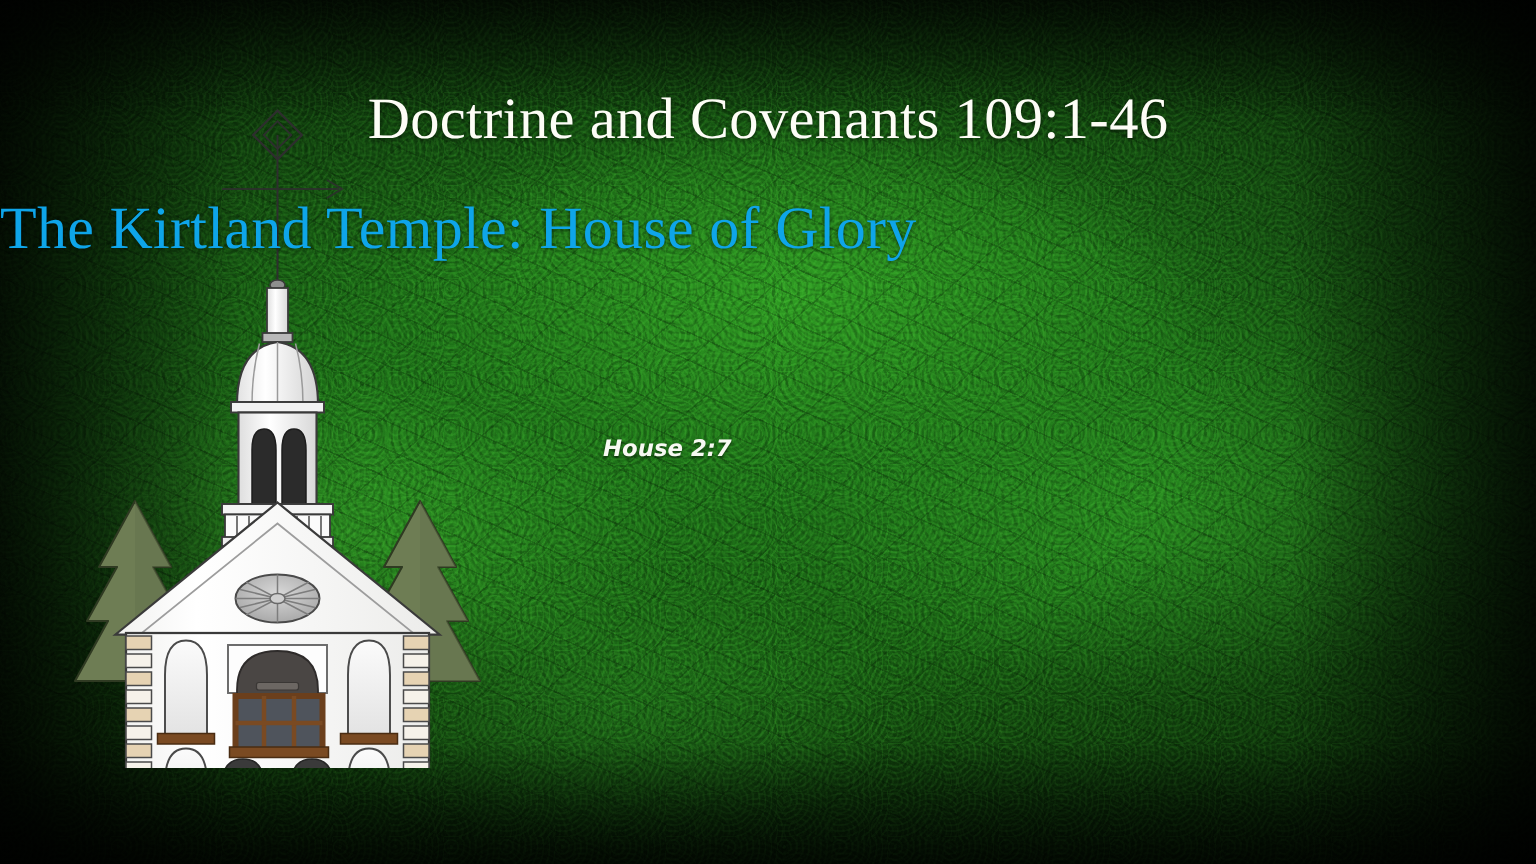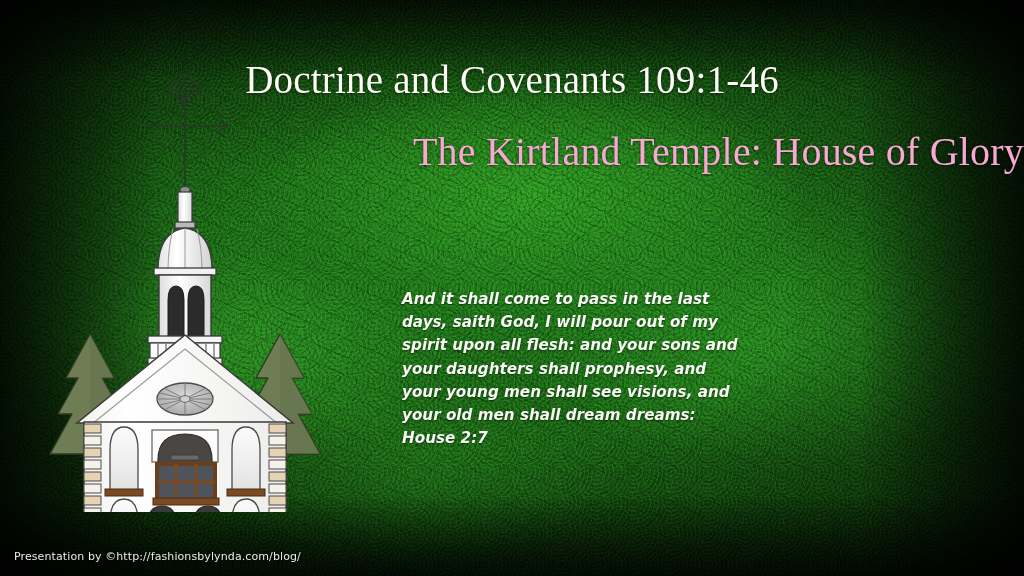--- a/index.html
+++ b/index.html
@@ -43,22 +43,22 @@
       linear-gradient(90deg, rgba(0,0,0,.78) 0%, rgba(0,0,0,0) 16%, rgba(0,0,0,0) 84%, rgba(0,0,0,.80) 100%),
       linear-gradient(180deg, rgba(0,0,0,.72) 0%, rgba(0,0,0,0) 14%, rgba(0,0,0,0) 86%, rgba(0,0,0,.74) 100%);
   }
   
   #title{
     position:absolute;left:0;right:0;top:60px;text-align:center;
     color:#fdfdf6;font-size:39px;line-height:1;letter-spacing:.2px;
     text-shadow:0 1px 3px rgba(0,0,0,.55);
   }
   #subtitle{
-    position:absolute;left:0;right:0;top:132px;text-align:right;
-    color:#f9a8d4;font-size:40px;line-height:1;letter-spacing:.2px;
+    position:absolute;left:0;right:0;top:132px;text-align:left;
+    color:#0ea5e9;font-size:40px;line-height:1;letter-spacing:.2px;
     text-shadow:0 1px 3px rgba(0,0,0,.55);
   }
   #scripture{
     position:absolute;left:402px;top:288px;width:345px;
     font-family:"DejaVu Sans", sans-serif;
     font-style:italic;font-weight:700;font-size:15.2px;line-height:23.2px;
     color:#f7f9f2;text-shadow:0 1px 2px rgba(0,0,0,.5);
   }
   #scripture .ref{display:block;}
   #credit{
@@ -261,18 +261,16 @@
       <rect x="30" y="492" width="230" height="11" fill="#d5d7d3" stroke="#8a8d88" stroke-width="1.2"></rect>
       <rect x="26" y="503" width="238" height="10" fill="#c3c6c1" stroke="#8a8d88" stroke-width="1.2"></rect>
       <rect x="36" y="513" width="218" height="9" fill="#d9dbd7" stroke="#8a8d88" stroke-width="1.2"></rect>
     </g>
   </svg>
 
   <div id="title">Doctrine and Covenants 109:1-46</div>
   <div id="subtitle">The Kirtland Temple: House of Glory</div>
 
   <div id="scripture">
-    <span>And it shall come to pass in the last days, saith God, I will pour out of my spirit upon all flesh: and your sons and your daughters shall prophesy, and your young men shall see visions, and your old men shall dream dreams:</span>
     <span class="ref">House 2:7</span>
   </div>
 
-  <div id="credit">Presentation by ©http://fashionsbylynda.com/blog/</div>
 </div>
 
 </body></html>

